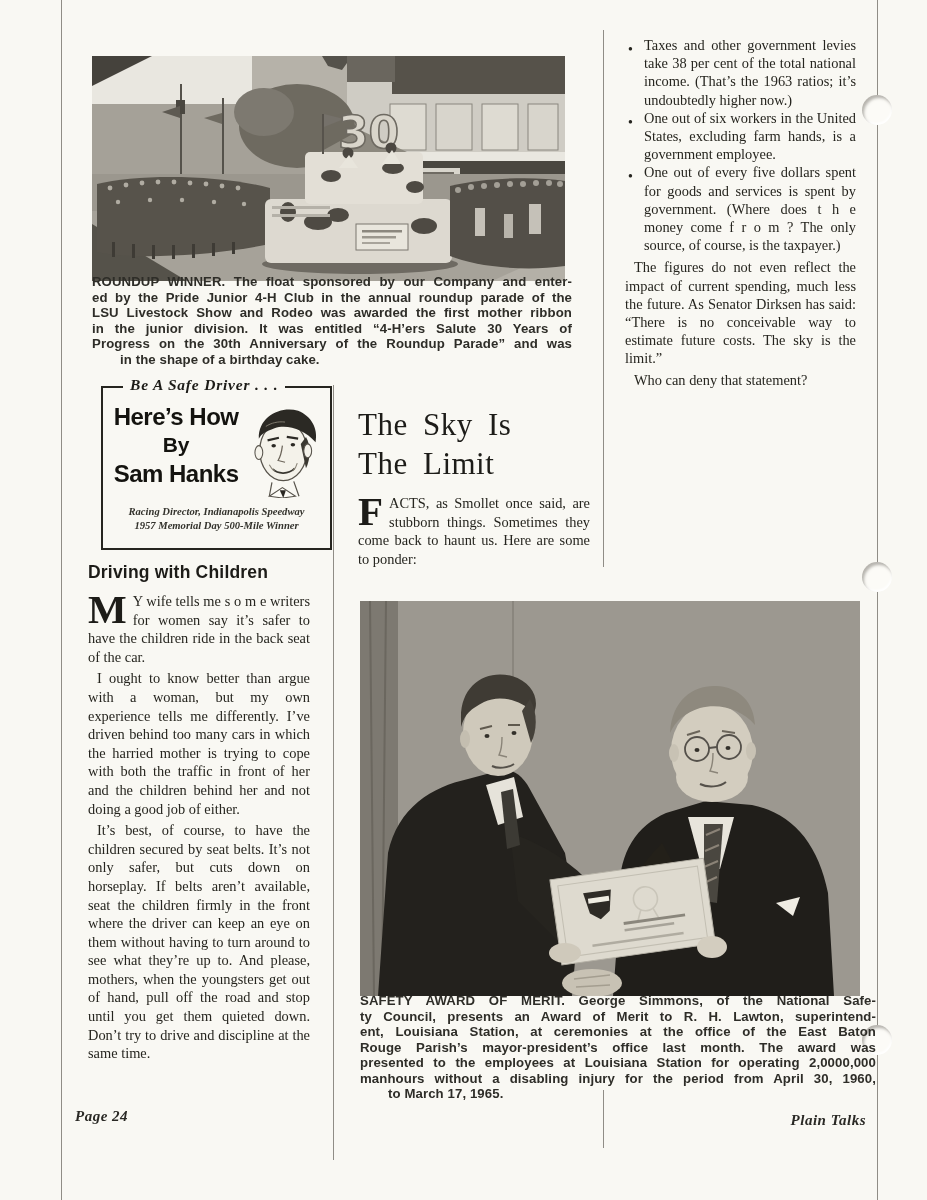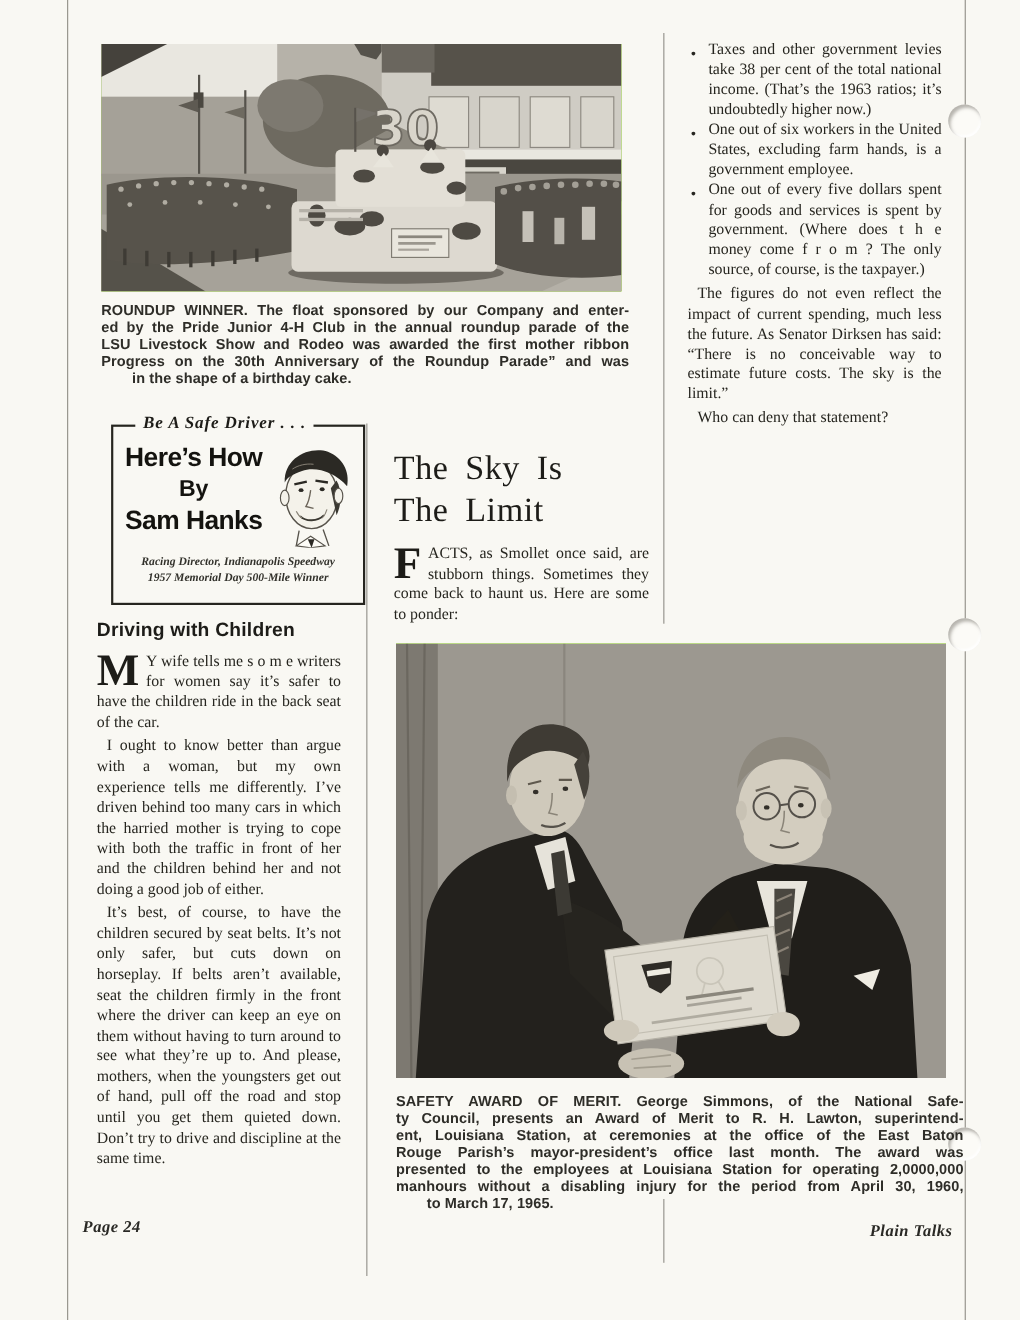--- a/index.html
+++ b/index.html
@@ -8,21 +8,21 @@
     background:#f9f8f3;
     font-family:"Liberation Serif", serif;
     color:#24231f; overflow:hidden;
   }
   .vrule { position:absolute; width:1px; background:#908d86; }
   .hole {
     position:absolute; width:30px; height:30px; border-radius:50%;
     background:#fcfbf7;
     box-shadow: inset 2px 3px 3px rgba(125,122,115,.55), inset -1px -2px 2px rgba(255,255,255,.9);
   }
-  .photo-frame { position:absolute; overflow:hidden; background:#84cc16; }
+  .photo-frame { position:absolute; overflow:hidden; background:#fca5a5;margin-top:16px; }
   .photo-frame svg { display:block; width:100%; height:100%; }
 
   .caption {
     position:absolute; font-family:"Liberation Sans", sans-serif;
     font-weight:700; font-size:13.2px; line-height:15.5px;
     color:#2e2d28; letter-spacing:.1px;
   }
   .caption > div { text-align:justify; text-align-last:justify; }
   .caption > div:last-child { text-align-last:left;padding-left:28px; }
 
@@ -175,20 +175,21 @@
       <rect x="383" y="152" width="10" height="28" fill="#c5c1b8"></rect>
       <rect x="437" y="148" width="12" height="30" fill="#c5c1b8"></rect>
       <rect x="412" y="158" width="9" height="24" fill="#b8b4ab"></rect>
     </svg>
   </div>
 
   <div class="caption" style="left:92px; top:274px; width:480px;">
       <div>ROUNDUP WINNER.  The float sponsored by our Company and enter-</div>
       <div>ed by the Pride Junior 4-H Club in the annual roundup parade of the</div>
       <div>LSU Livestock Show and Rodeo was awarded the first mother ribbon</div>
+      <div>in the junior division.  It was entitled “4-H’ers Salute 30 Years of</div>
       <div>Progress on the 30th Anniversary of the Roundup Parade” and was</div>
       <div>in the shape of a birthday cake.</div>
     </div>
 
   <div class="sh-box" style="left:101px; top:386px; width:227px; height:160px;">
     <div class="sh-kicker">Be A Safe Driver . . .</div>
     <div class="sh-row">
       <div class="sh-titles">
         <div class="sh-t1">Here’s How</div>
         <div class="sh-t2">By</div>

